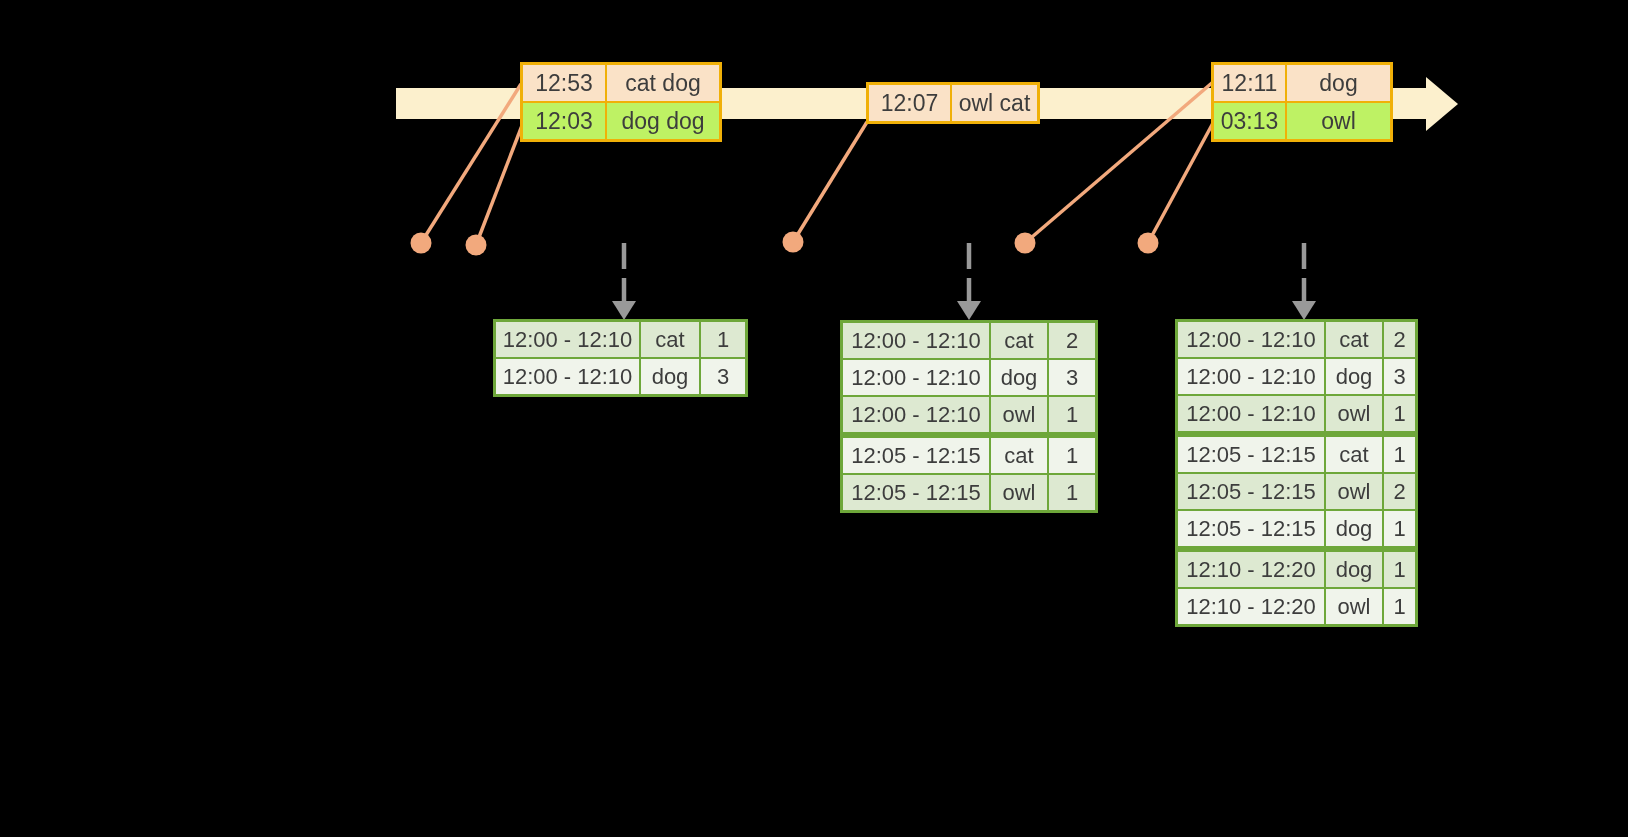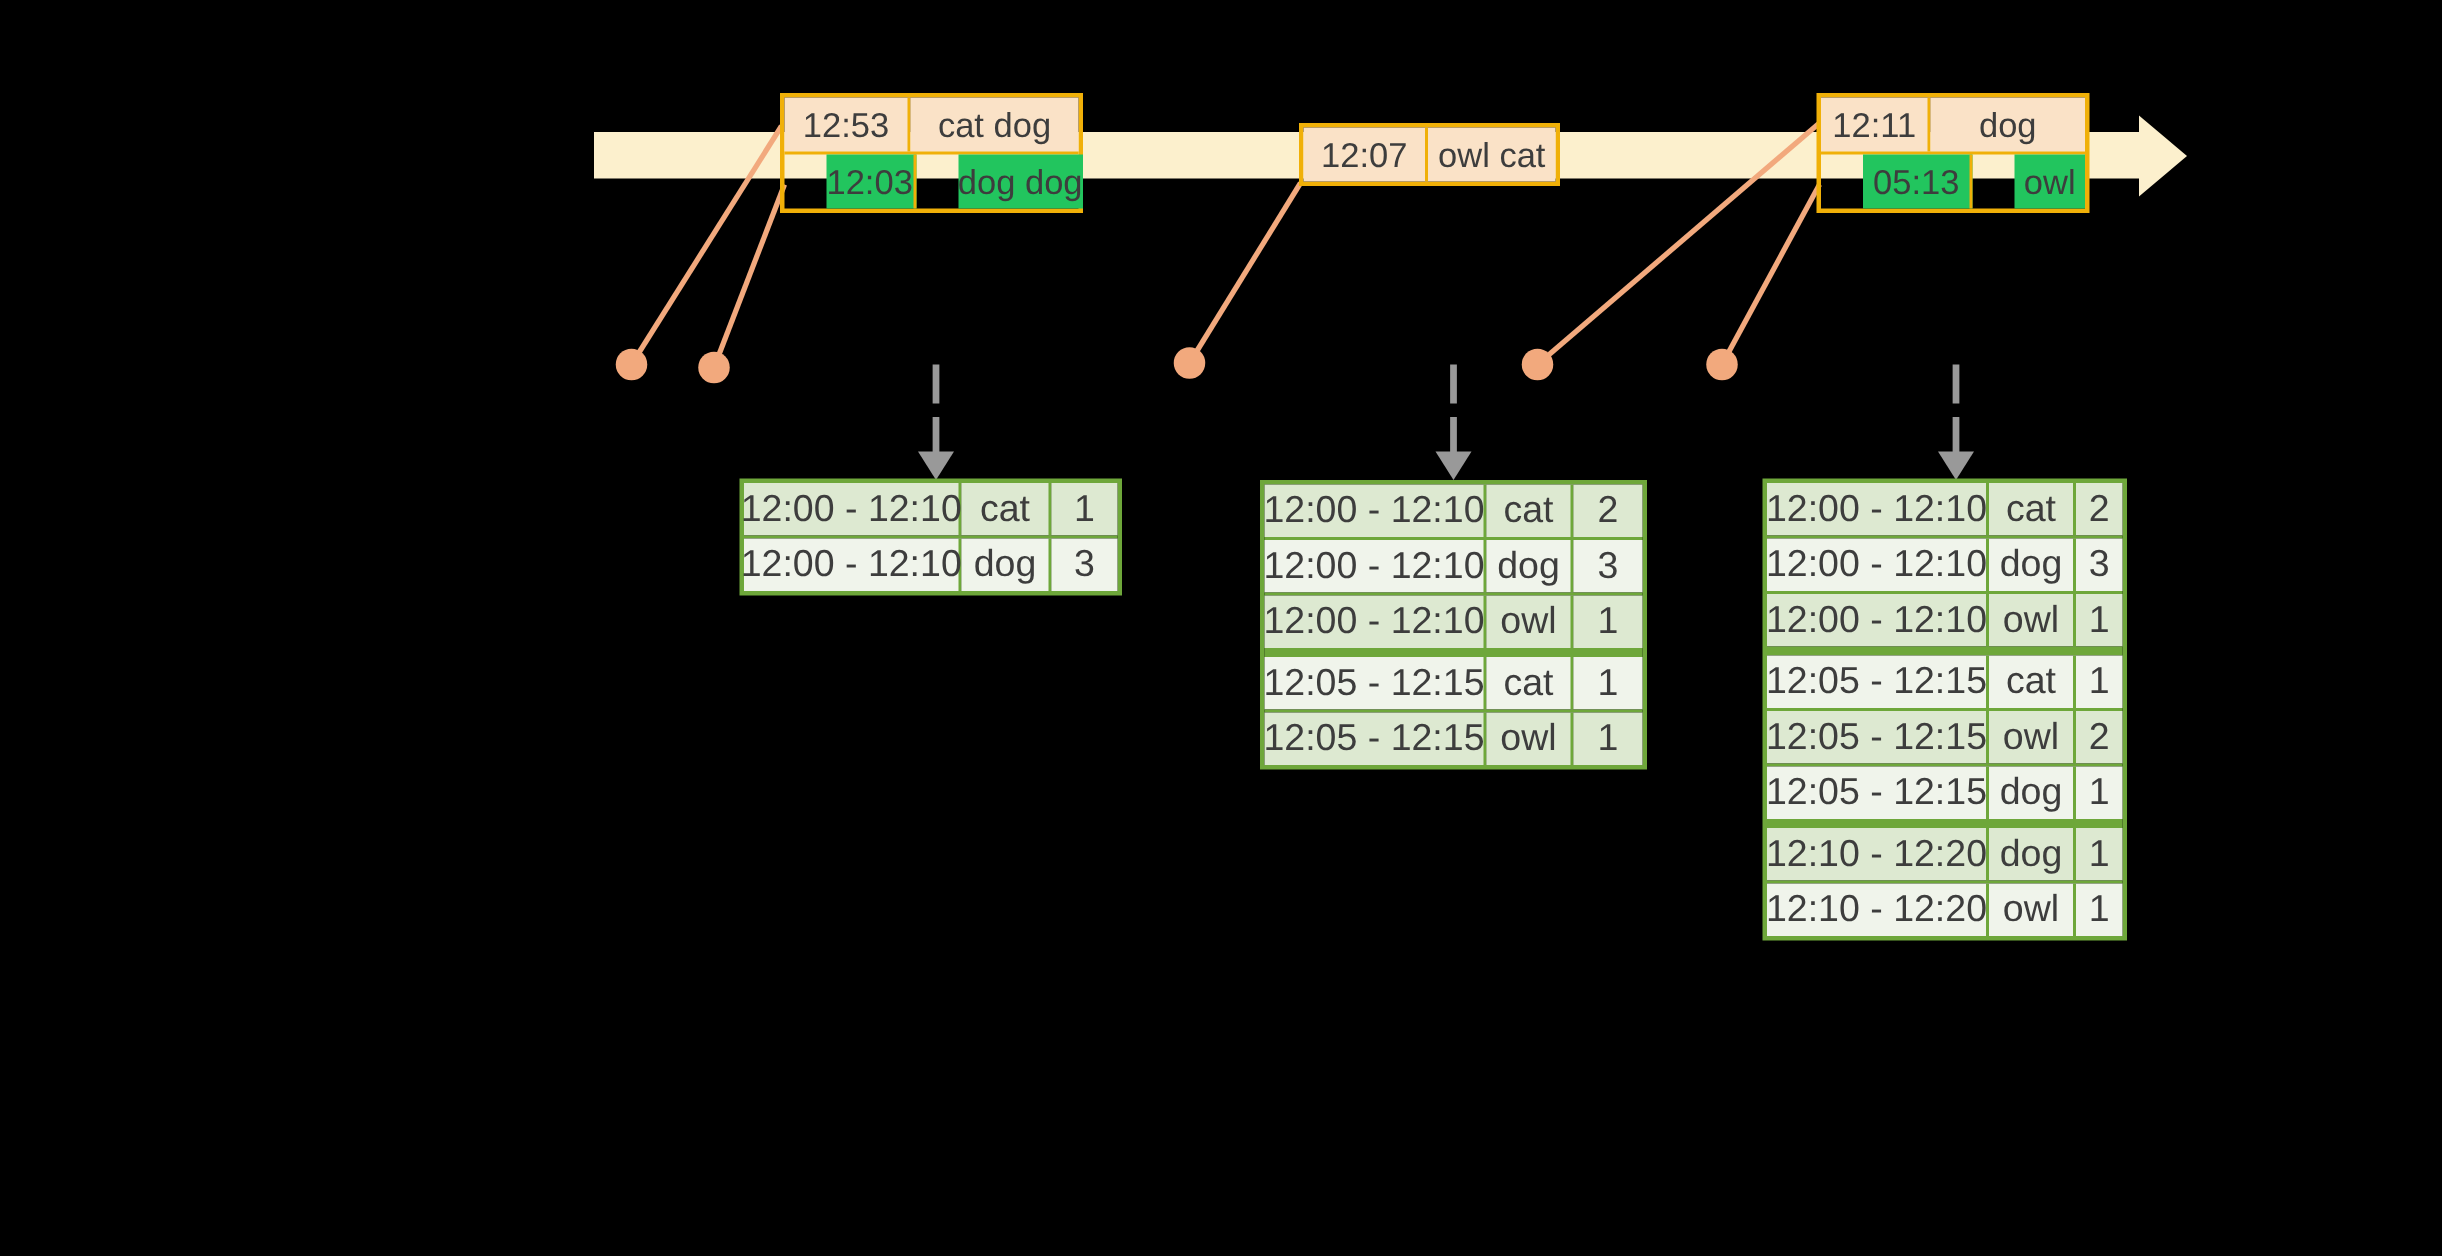--- a/index.html
+++ b/index.html
@@ -15,32 +15,32 @@
   
   .dtable{position:absolute;display:flex;flex-direction:column;box-sizing:border-box;}
   .trow{display:flex;}
   .tcell{display:flex;align-items:center;justify-content:center;
          color:#3d3d3d;white-space:nowrap;box-sizing:border-box;}
 
   
   .etable{border:3px solid #F0B008;}
   .etable .trow + .trow{border-top:2px solid #F0B008;}
   .etable .tcell{height:36px;font-size:23px;background:#FAE2C7;}
-  .etable .trow.alt .tcell{background:#22c55e;margin-left:28px;}
+  .etable .trow.alt .tcell{background:#bef264;}
   .etable .c0{border-right:2px solid #F0B008;}
   .etable .c1{flex:1;}
   .et-a .c0{width:84px;}
   .et-b .c0{width:83px;}
   .et-c .c0{width:73px;}
 
   
   .gtable{border:3px solid #6EA73A;}
   .gtable .trow + .trow{border-top:2px solid #6EA73A;}
   .gtable .trow.group-start{border-top-width:6px;}
-  .gtable .tcell{height:35px;font-size:25px;background:#DDE9D1;text-align:center;}
+  .gtable .tcell{height:35px;font-size:22px;background:#DDE9D1;text-align:center;}
   .gtable .trow.alt .tcell{background:#F0F4EB;}
   .gtable .c0,.gtable .c1{border-right:2px solid #6EA73A;}
   .gtable .c2{flex:1;}
   .gt-1 .c0{width:145px;} .gt-1 .c1{width:60px;}
   .gt-2 .c0{width:148px;} .gt-2 .c1{width:58px;}
   .gt-3 .c0{width:148px;} .gt-3 .c1{width:58px;}
 </style>
 </head>
 <body>
 
@@ -100,21 +100,21 @@
         <div class="tcell c1">owl cat</div>
       </div>
     </div>
 
   <div class="dtable etable et-c" style="left:1211px;top:62px;width:182px;">
       <div class="trow">
         <div class="tcell c0">12:11</div>
         <div class="tcell c1">dog</div>
       </div>
       <div class="trow alt">
-        <div class="tcell c0">05:13</div>
+        <div class="tcell c0">03:13</div>
         <div class="tcell c1">owl</div>
       </div>
     </div>
 
   <div class="dtable gtable gt-1" style="left:493px;top:319px;width:255px;">
       <div class="trow">
         <div class="tcell c0">12:00 - 12:10</div>
         <div class="tcell c1">cat</div>
         <div class="tcell c2">1</div>
       </div>

